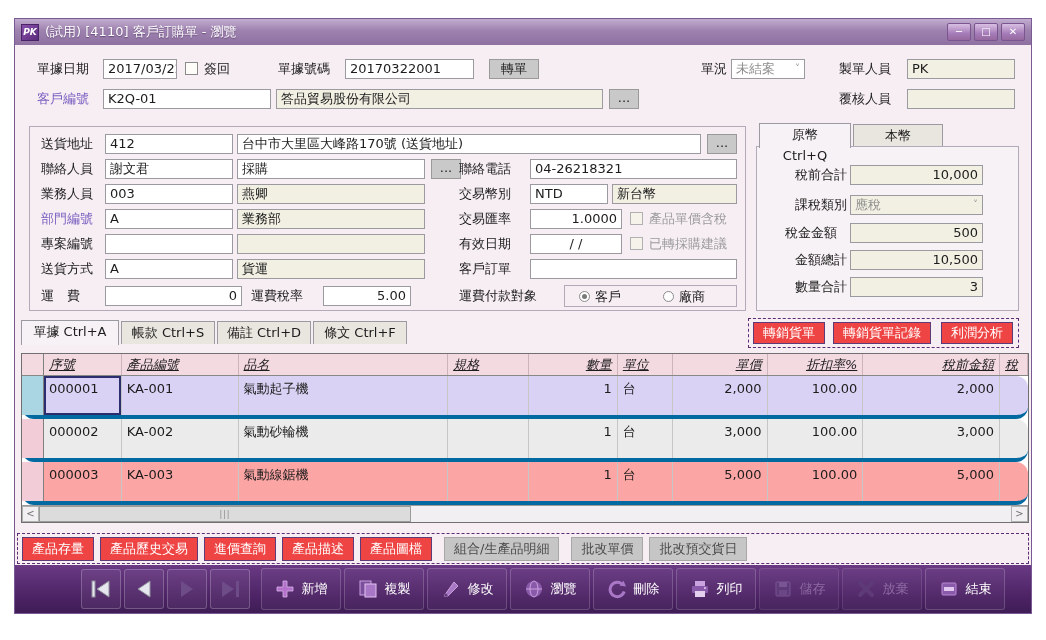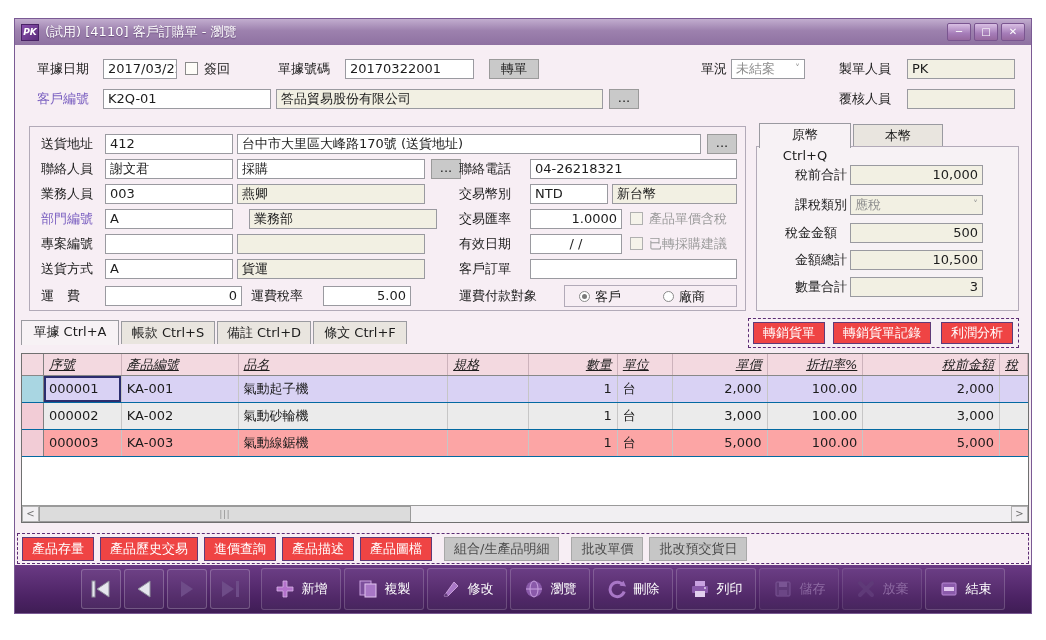--- a/index.html
+++ b/index.html
@@ -35,21 +35,21 @@
   
   .radio { display:inline-block; width:11px; height:11px; border:1px solid #8a8a8a; border-radius:50%; background:#fff; vertical-align:-1px; margin-right:5px; position:relative; }
   .radio.sel::after { content:""; position:absolute; left:2px; top:2px; width:5px; height:5px; border-radius:50%; background:#7a7a7a; }
 
   
   #grid { position:absolute; left:6px; top:334px; width:1008px; height:170px; border:1px solid #707070; background:#fff; }
   .trow { display:flex; width:100%; }
   .tcell { height:100%; border-right:1px solid #c6c6c6; padding:0 5px; overflow:hidden; white-space:nowrap; }
   .thead { height:22px; background:#f3d9e0; border-bottom:1px solid #888; }
   .thead .tcell { line-height:21px; font-style:italic; text-decoration:underline; border-right:1px solid #cdb3bc; }
-  .tbody-row { height:27px; border-bottom:1px solid #0369a1; }
+  .tbody-row { height:43px; border-bottom:4px solid #0369a1;border-radius:12px; }
   .tbody-row .tcell { line-height:26px; }
   .num-c { text-align:right; }
   .cw0{width:22px}.cw1{width:78px}.cw2{width:117px}.cw3{width:210px}.cw4{width:81px}.cw5{width:89px}.cw6{width:55px}.cw7{width:95px}.cw8{width:96px}.cw9{width:137px}.cw10{width:28px;border-right:none}
   .marker { border-right:1px solid #808080 !important; }
   .focus-cell { box-shadow:inset 0 0 0 2px #2b2d6e; }
 
   
   #hscroll { position:absolute; left:0; bottom:0; width:100%; height:17px; border-top:1px solid #9a9a9a; background:#f1eff2; display:flex; }
   .sc-btn { width:17px; height:16px; border:1px solid #b0b0b0; background:#f1eff2; color:#707070; font-size:10px; line-height:14px; text-align:center; }
   .sc-thumb { width:372px; height:16px; background:#dcdcdc; border:1px solid #9a9a9a; color:#8a8a8a; font-size:8px; line-height:15px; text-align:center; letter-spacing:1px; }
@@ -114,21 +114,21 @@
 
   <div class="lbl" style="left:26px;top:165px;">業務人員</div>
   <div class="field" style="left:90px;top:165px;width:128px;">003</div>
   <div class="field ro" style="left:222px;top:165px;width:188px;">燕卿</div>
   <div class="lbl" style="left:444px;top:165px;">交易幣別</div>
   <div class="field" style="left:515px;top:165px;width:78px;">NTD</div>
   <div class="field ro" style="left:597px;top:165px;width:125px;">新台幣</div>
 
   <div class="lbl link" style="left:26px;top:190px;">部門編號</div>
   <div class="field" style="left:90px;top:190px;width:128px;">A</div>
-  <div class="field ro" style="left:222px;top:190px;width:188px;margin-left:12px;">業務部</div>
+  <div class="field ro" style="left:222px;top:190px;width:188px;">業務部</div>
   <div class="lbl" style="left:444px;top:190px;">交易匯率</div>
   <div class="field num" style="left:515px;top:190px;width:92px;">1.0000</div>
   <span class="cb" style="left:615px;top:193px;background:#f5f3ea;border-color:#b0b0b0;"></span>
   <div class="lbl dim" style="left:634px;top:190px;">產品單價含稅</div>
 
   <div class="lbl" style="left:26px;top:215px;">專案編號</div>
   <div class="field" style="left:90px;top:215px;width:128px;"></div>
   <div class="field ro" style="left:222px;top:215px;width:188px;"></div>
   <div class="lbl" style="left:444px;top:215px;">有效日期</div>
   <div class="field" style="left:515px;top:215px;width:92px;text-align:center;">/  /</div>

